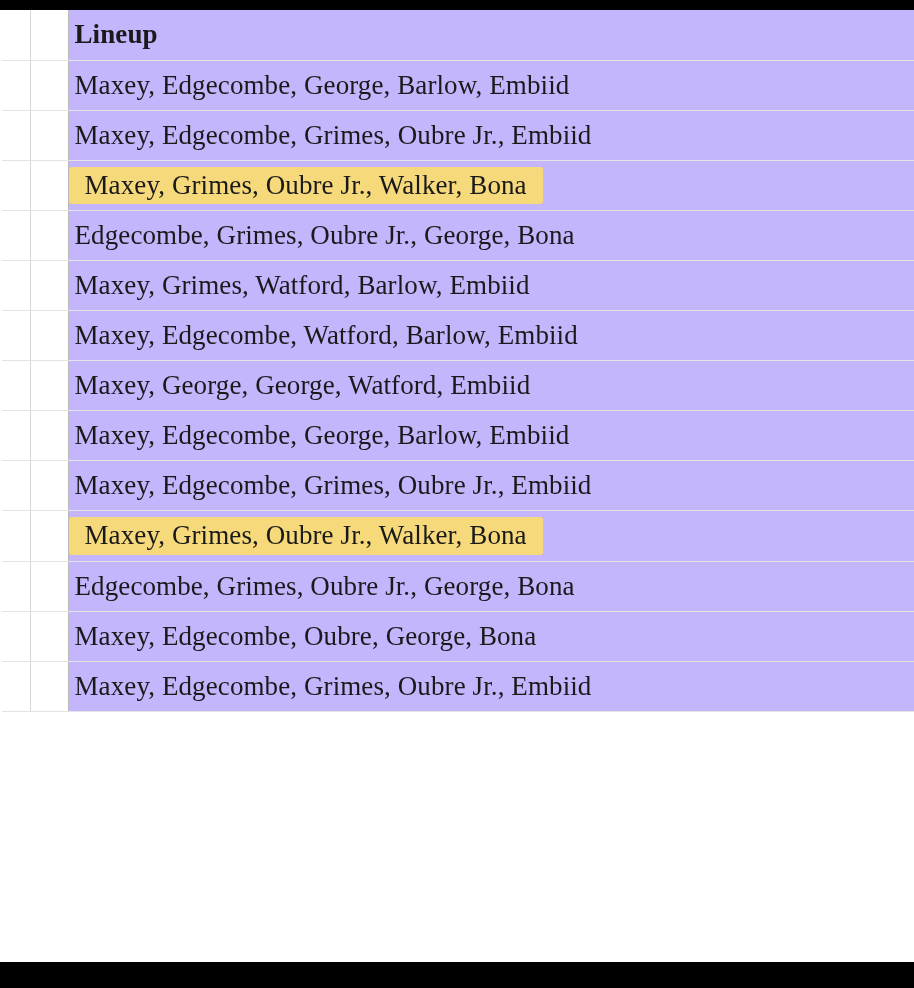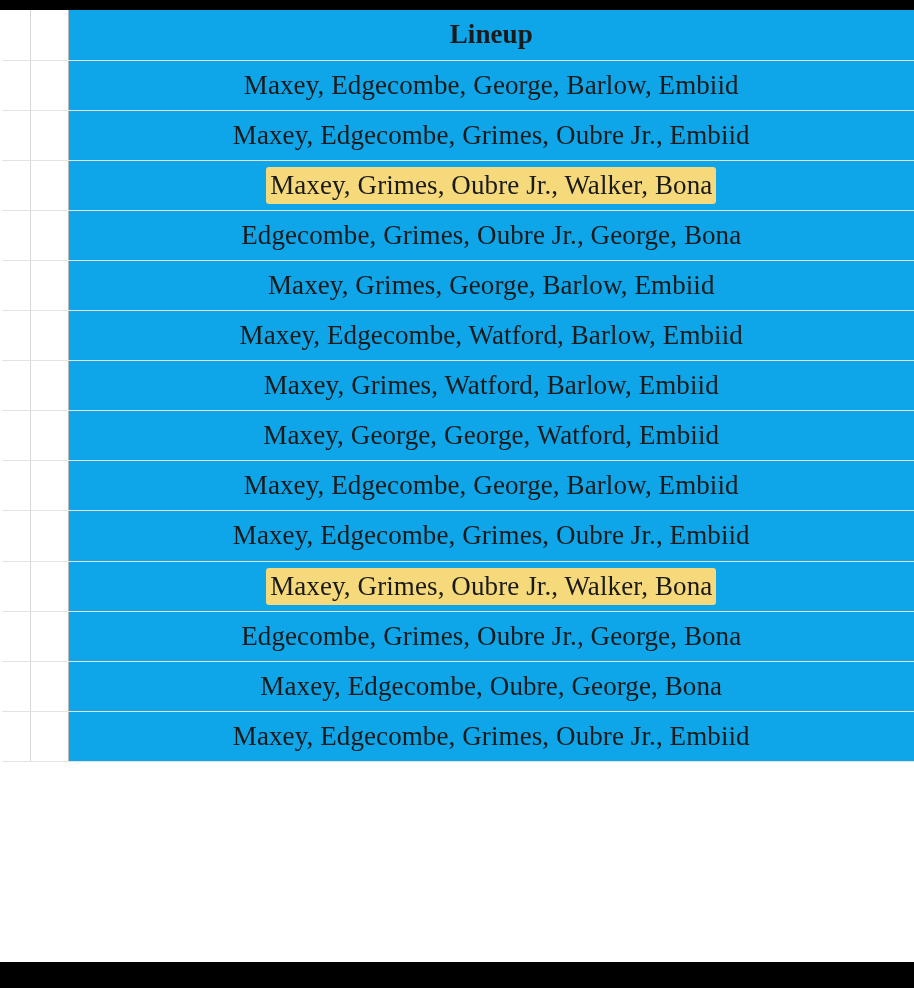--- a/index.html
+++ b/index.html
@@ -50,42 +50,41 @@
   }
   .cell-rownum {
     border-right: 1px solid #d6d6d6;
     background: #ffffff;
   }
   .cell-gap {
     border-right: 1px solid #b9b9b9;
     background: #ffffff;
   }
   .cell-main {
-    text-align: center;
-    background: #0ea5e9;
+    background: #c4b5fd;
   }
   .lineup-text {
     display: inline-block;
     font-family: "Liberation Serif", serif;
     font-size: 27px;
     font-weight: 400;
     color: #1a1a1a;
     letter-spacing: 0.1px;
     line-height: 1.15;
     padding: 2px 6px;
     white-space: nowrap;
   }
   .header-row .lineup-text {
     font-weight: 700;
     font-size: 27px;
   }
   .hl {
     background: #f5d97a;
     border-radius: 3px;
-    padding: 3px 4px;
+    padding: 3px 16px;
   }
   .top-bar, .bottom-bar {
     position: absolute;
     left: 0;
     width: 914px;
     background: #000000;
   }
   .top-bar { top: 0; height: 10px; }
   .bottom-bar { bottom: 0; height: 26px; }
   .left-edge {
@@ -133,31 +132,26 @@
             <td class="cell-main"><span class="lineup-text hl">Maxey, Grimes, Oubre Jr., Walker, Bona</span></td>
           </tr>
           <tr>
             <td class="cell-rownum"></td>
             <td class="cell-gap"></td>
             <td class="cell-main"><span class="lineup-text">Edgecombe, Grimes, Oubre Jr., George, Bona</span></td>
           </tr>
           <tr>
             <td class="cell-rownum"></td>
             <td class="cell-gap"></td>
-            <td class="cell-main"><span class="lineup-text">Maxey, Grimes, George, Barlow, Embiid</span></td>
+            <td class="cell-main"><span class="lineup-text">Maxey, Grimes, Watford, Barlow, Embiid</span></td>
           </tr>
           <tr>
             <td class="cell-rownum"></td>
             <td class="cell-gap"></td>
             <td class="cell-main"><span class="lineup-text">Maxey, Edgecombe, Watford, Barlow, Embiid</span></td>
-          </tr>
-          <tr>
-            <td class="cell-rownum"></td>
-            <td class="cell-gap"></td>
-            <td class="cell-main"><span class="lineup-text">Maxey, Grimes, Watford, Barlow, Embiid</span></td>
           </tr>
           <tr>
             <td class="cell-rownum"></td>
             <td class="cell-gap"></td>
             <td class="cell-main"><span class="lineup-text">Maxey, George, George, Watford, Embiid</span></td>
           </tr>
           <tr>
             <td class="cell-rownum"></td>
             <td class="cell-gap"></td>
             <td class="cell-main"><span class="lineup-text">Maxey, Edgecombe, George, Barlow, Embiid</span></td>

